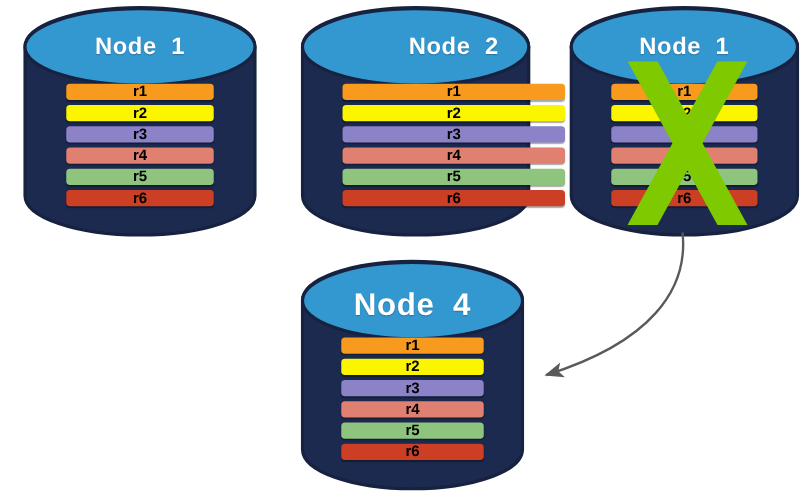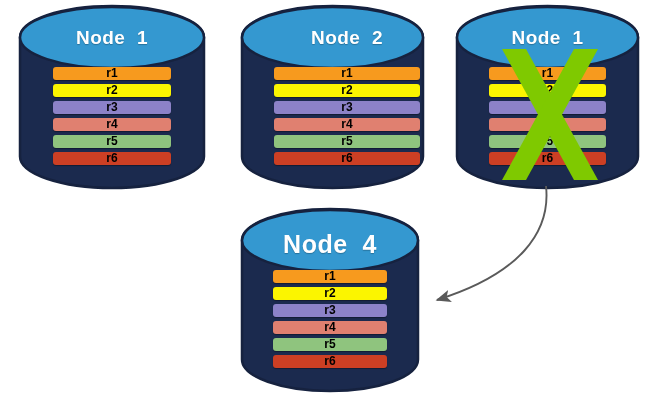--- a/index.html
+++ b/index.html
@@ -98,21 +98,21 @@
           <span class="row-label" style="line-height: 13px;">r4</span>
         </div>
         <div class="row" style="background: rgb(143, 196, 126); height: 13px; margin-bottom: 4px; font-size: 12px; line-height: 13px; color: rgb(0, 0, 0);">
           <span class="row-label" style="line-height: 13px;">r5</span>
         </div>
         <div class="row" style="background: rgb(204, 63, 36); height: 13px; margin-bottom: 4px; font-size: 12px; line-height: 13px; color: rgb(0, 0, 0);">
           <span class="row-label" style="line-height: 13px;">r6</span>
         </div>
       </div>
     </div>
-    <div class="node" style="left: 240px; top: 6px; width: 214px; height: 182px;">
+    <div class="node" style="left: 240px; top: 6px; width: 214px; height: 182px; padding-left: 32px;">
       <svg class="node-svg" width="185" height="182" viewBox="0 0 185 182">
         <path d="M 2,31.5 L 2,150.5 A 90.5,31.5 0 0 0 183,150.5 L 183,31.5 A 90.5,31.5 0 0 0 2,31.5 Z" fill="#1b2a4e" stroke="#16223f" stroke-width="2.5"></path>
         <ellipse cx="92.5" cy="31.5" rx="90.5" ry="30.5" fill="#3498d0" stroke="#16223f" stroke-width="2.5"></ellipse>
       </svg>
       <div class="node-title" style="top: 20.5px; font-size: 19px; color: rgb(255, 255, 255);">Node  2</div>
       <div class="rows" style="top: 61px; padding-left: 34px; padding-right: 34px; box-sizing: border-box;">
         <div class="row" style="background: rgb(247, 154, 30); height: 13px; margin-bottom: 4px; font-size: 12px; line-height: 13px; color: rgb(0, 0, 0);">
           <span class="row-label" style="line-height: 13px;">r1</span>
         </div>
         <div class="row" style="background: rgb(251, 245, 0); height: 13px; margin-bottom: 4px; font-size: 12px; line-height: 13px; color: rgb(0, 0, 0);">

